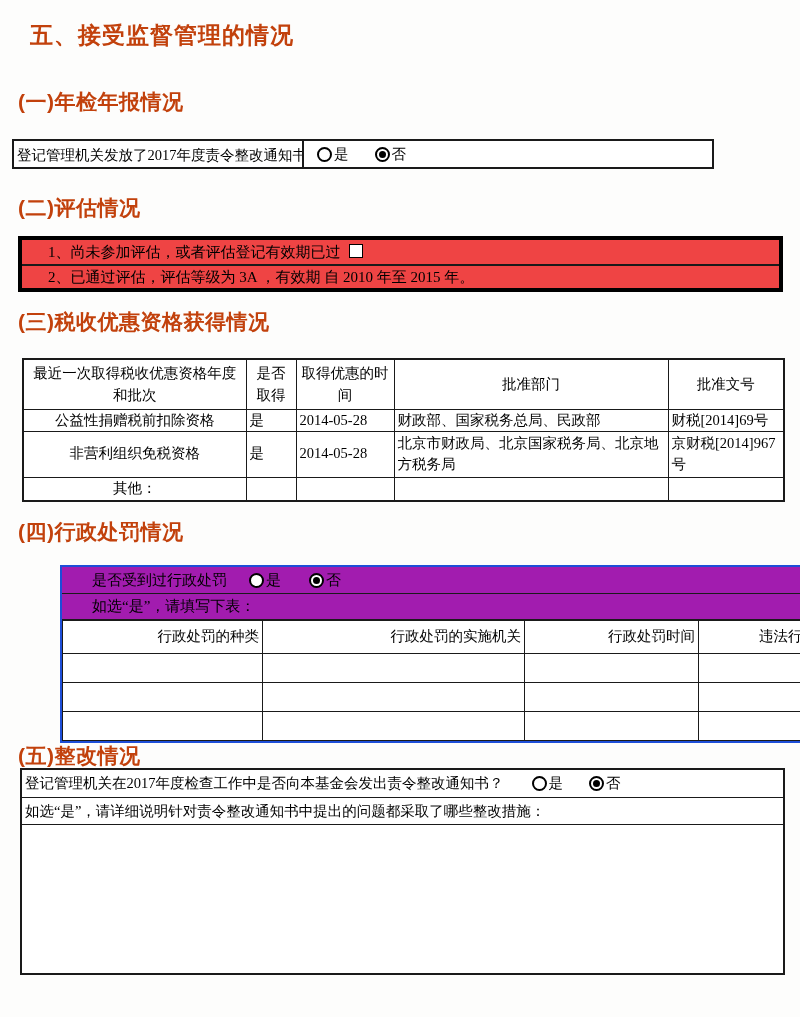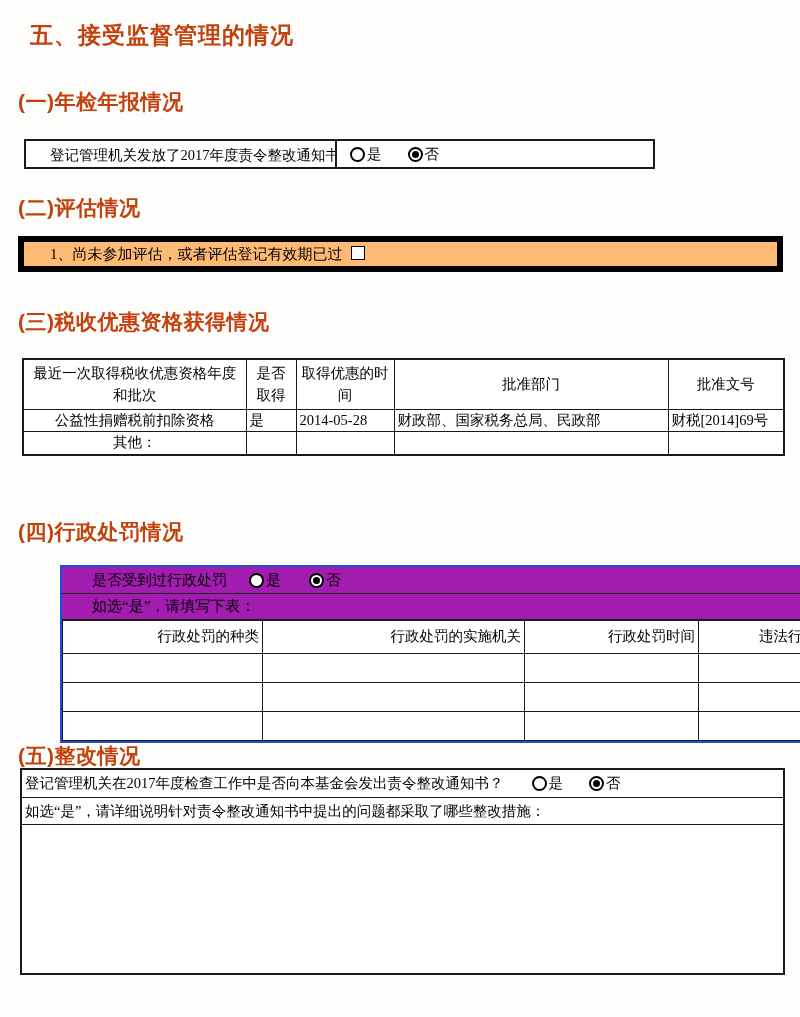--- a/index.html
+++ b/index.html
@@ -45,21 +45,21 @@
     display:flex; border:2px solid #1a1a1a; height:30px;
     font-size:14.5px; background:#fff;
   }
   .table1 .q {
     width:290px; border-right:2px solid #1a1a1a;
     padding:5px 2px 0 3px; white-space:nowrap; overflow:hidden;
   }
   .table1 .a { flex:1; display:flex; align-items:center; gap:26px; padding-left:13px; }
 
   
-  .table2 { border:6px solid #000000; font-size:15px; background:#fdba74; }
+  .table2 { border:4px solid #000000; font-size:15px; background:#ef4444; }
   .table2 .row { height:24px; display:flex; align-items:center; padding-left:26px; white-space:nowrap; }
   .table2 .row + .row { border-top:2px solid #1a1a1a; }
 
   
   table.grid { border-collapse:collapse; background:#fff; table-layout:fixed; }
   table.grid th, table.grid td {
     border:1px solid #1a1a1a; font-weight:normal;
     font-size:14.5px; padding:1px 3px; vertical-align:middle;
   }
   table.tax { border:2px solid #1a1a1a; width:761px; }
@@ -91,40 +91,43 @@
   }
   .box5 .blank { height:148px; }
 </style>
 </head>
 <body>
 
 <h1 class="abs" style="top:20px;left:30px;">五、接受监督管理的情况</h1>
 
 <h2 class="abs" style="top:88px;left:18px;">(一)年检年报情况</h2>
 
-<div class="abs table1" style="top:139px;left:24px;width:631px;padding-left:21px;">
+<div class="abs table1" style="top:139px;left:12px;width:702px;">
   <div class="q">登记管理机关发放了2017年度责令整改通知书</div>
   <div class="a">
     <span class="radio-item">
       <span class="radio-circle"></span>
       <span>是</span>
     </span>
     <span class="radio-item">
       <span class="radio-circle checked"></span>
       <span>否</span>
     </span>
   </div>
 </div>
 
 <h2 class="abs" style="top:194px;left:18px;">(二)评估情况</h2>
 
 <div class="abs table2" style="top:236px;left:18px;width:765px;">
   <div class="row">
     <span>1、尚未参加评估，或者评估登记有效期已过</span>
     <span class="checkbox-square"></span>
+  </div>
+  <div class="row">
+    <span>2、已通过评估，评估等级为 3A ，有效期 自 2010 年至 2015 年。</span>
   </div>
 </div>
 
 <h2 class="abs" style="top:308px;left:18px;">(三)税收优惠资格获得情况</h2>
 
 <table class="abs grid tax" style="top:358px;left:22px;">
   <colgroup>
     <col style="width:223px">
       <col style="width:50px">
       <col style="width:98px">
@@ -139,20 +142,27 @@
     <th>批准部门</th>
     <th>批准文号</th>
   </tr>
   <tr class="r1">
     <td class="c">公益性捐赠税前扣除资格</td>
     <td>是</td>
     <td>2014-05-28</td>
     <td>财政部、国家税务总局、民政部</td>
     <td>财税[2014]69号</td>
   </tr>
+  <tr class="r2">
+    <td class="c">非营利组织免税资格</td>
+    <td>是</td>
+    <td>2014-05-28</td>
+    <td>北京市财政局、北京国家税务局、北京地方税务局</td>
+    <td>京财税[2014]967号</td>
+  </tr>
   <tr class="r3">
     <td class="c">其他：</td>
     <td></td>
     <td></td>
     <td></td>
     <td></td>
   </tr>
 </tbody>
   </table>
 

